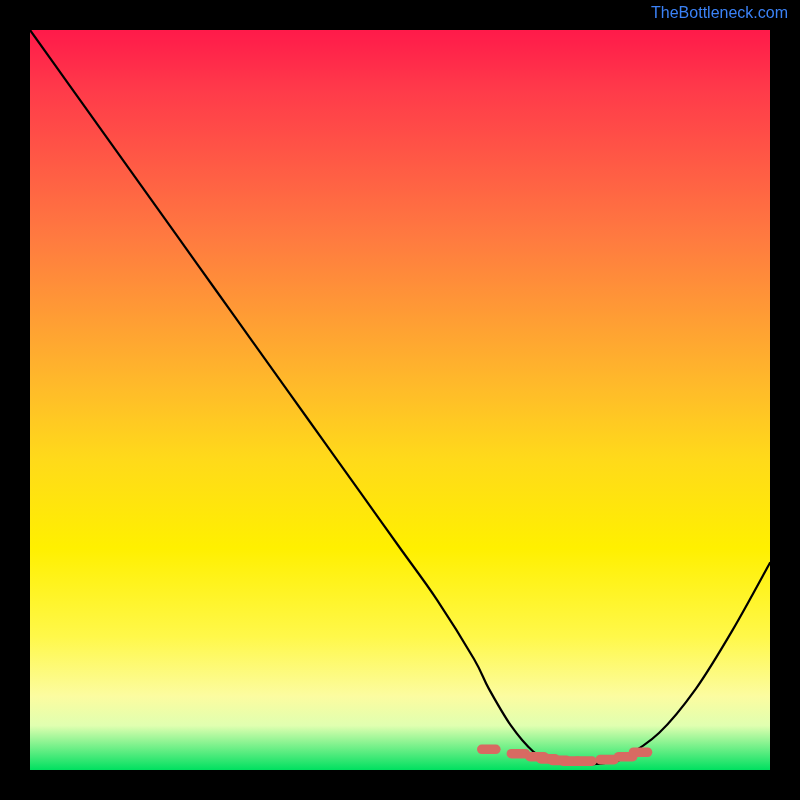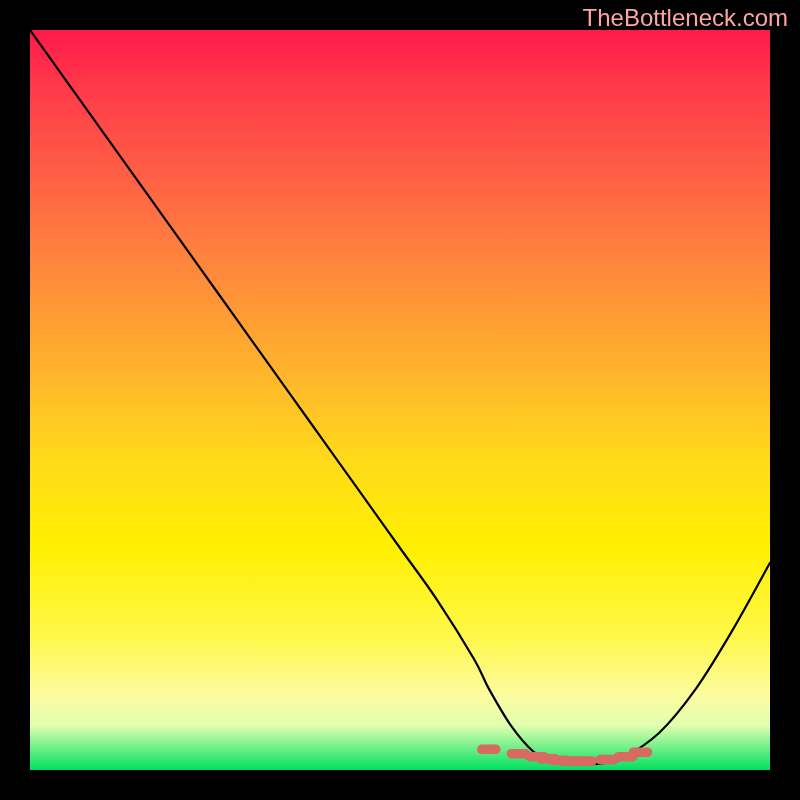--- a/index.html
+++ b/index.html
@@ -8,22 +8,22 @@
     height: 800px;
     background: #000;
     position: relative;
     font-family: Arial, sans-serif;
     overflow: hidden;
   }
   .attribution {
     position: absolute;
     top: 4px;
     right: 12px;
-    color: #fca5a5;
-    font-size: 24px;
+    color: #3b82f6;
+    font-size: 16px;
     font-weight: 500;
     z-index: 10;
   }
   .plot-container {
     position: absolute;
     left: 30px;
     top: 30px;
     width: 740px;
     height: 740px;
   }

